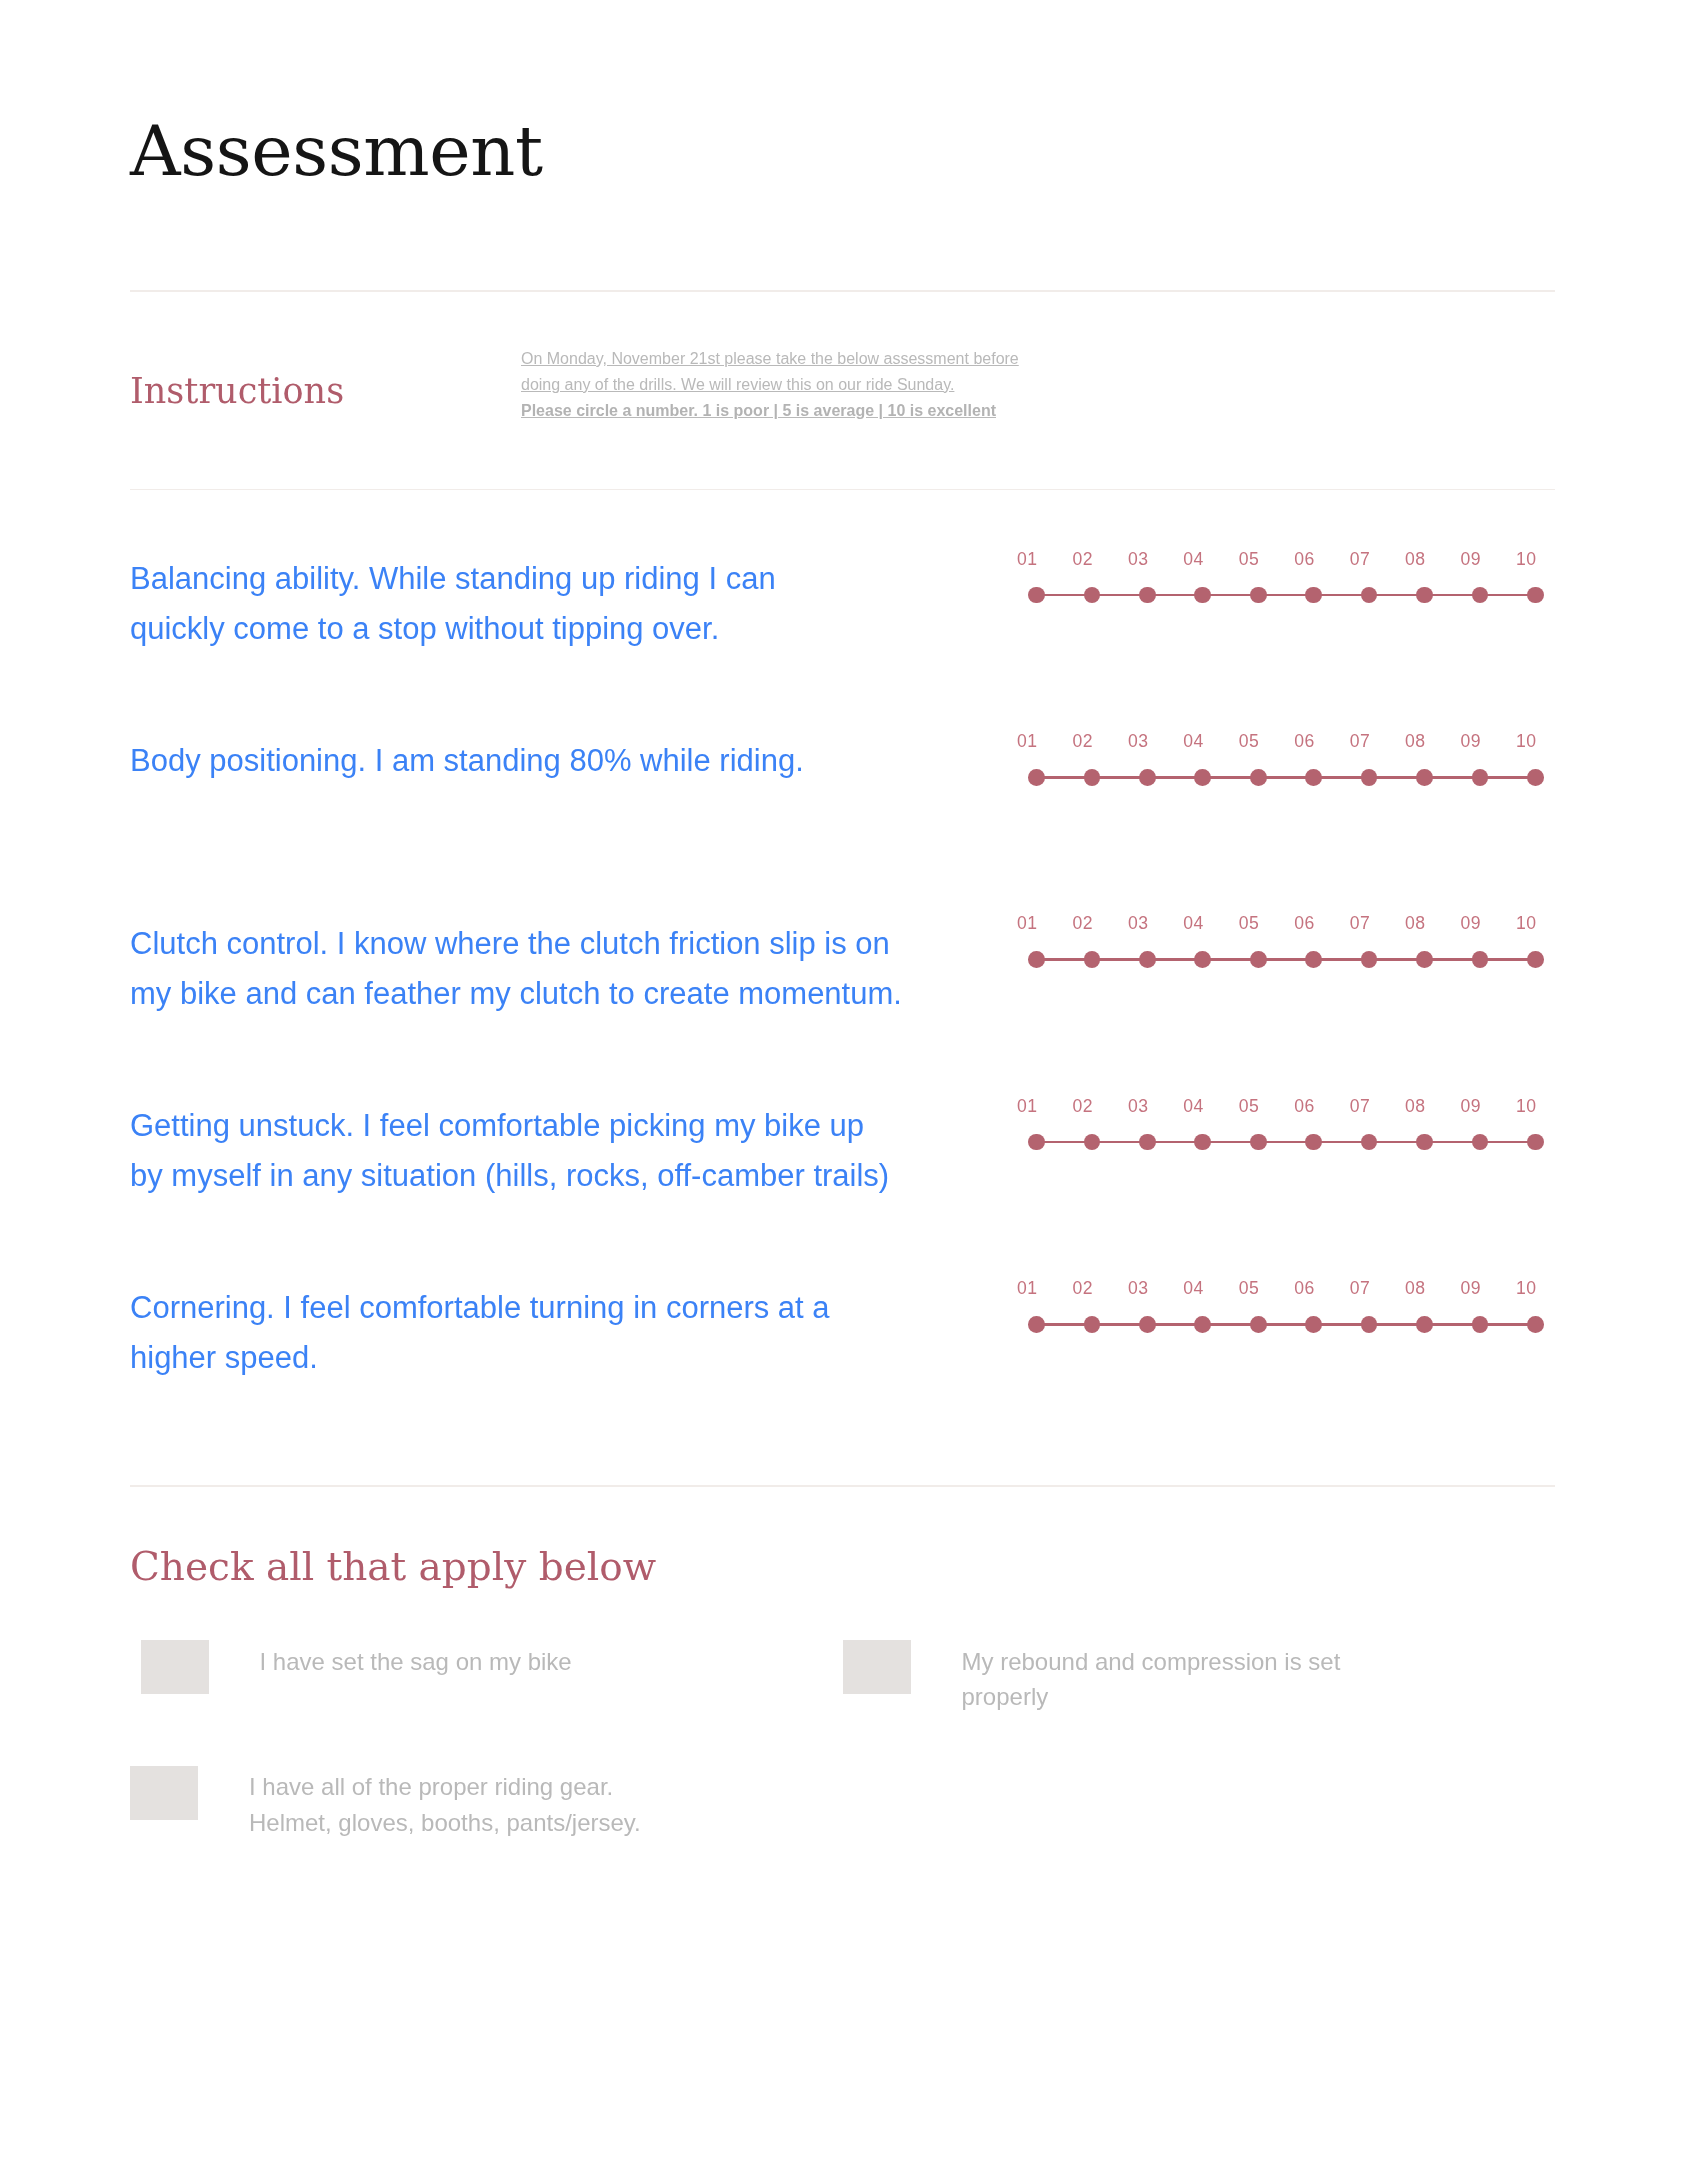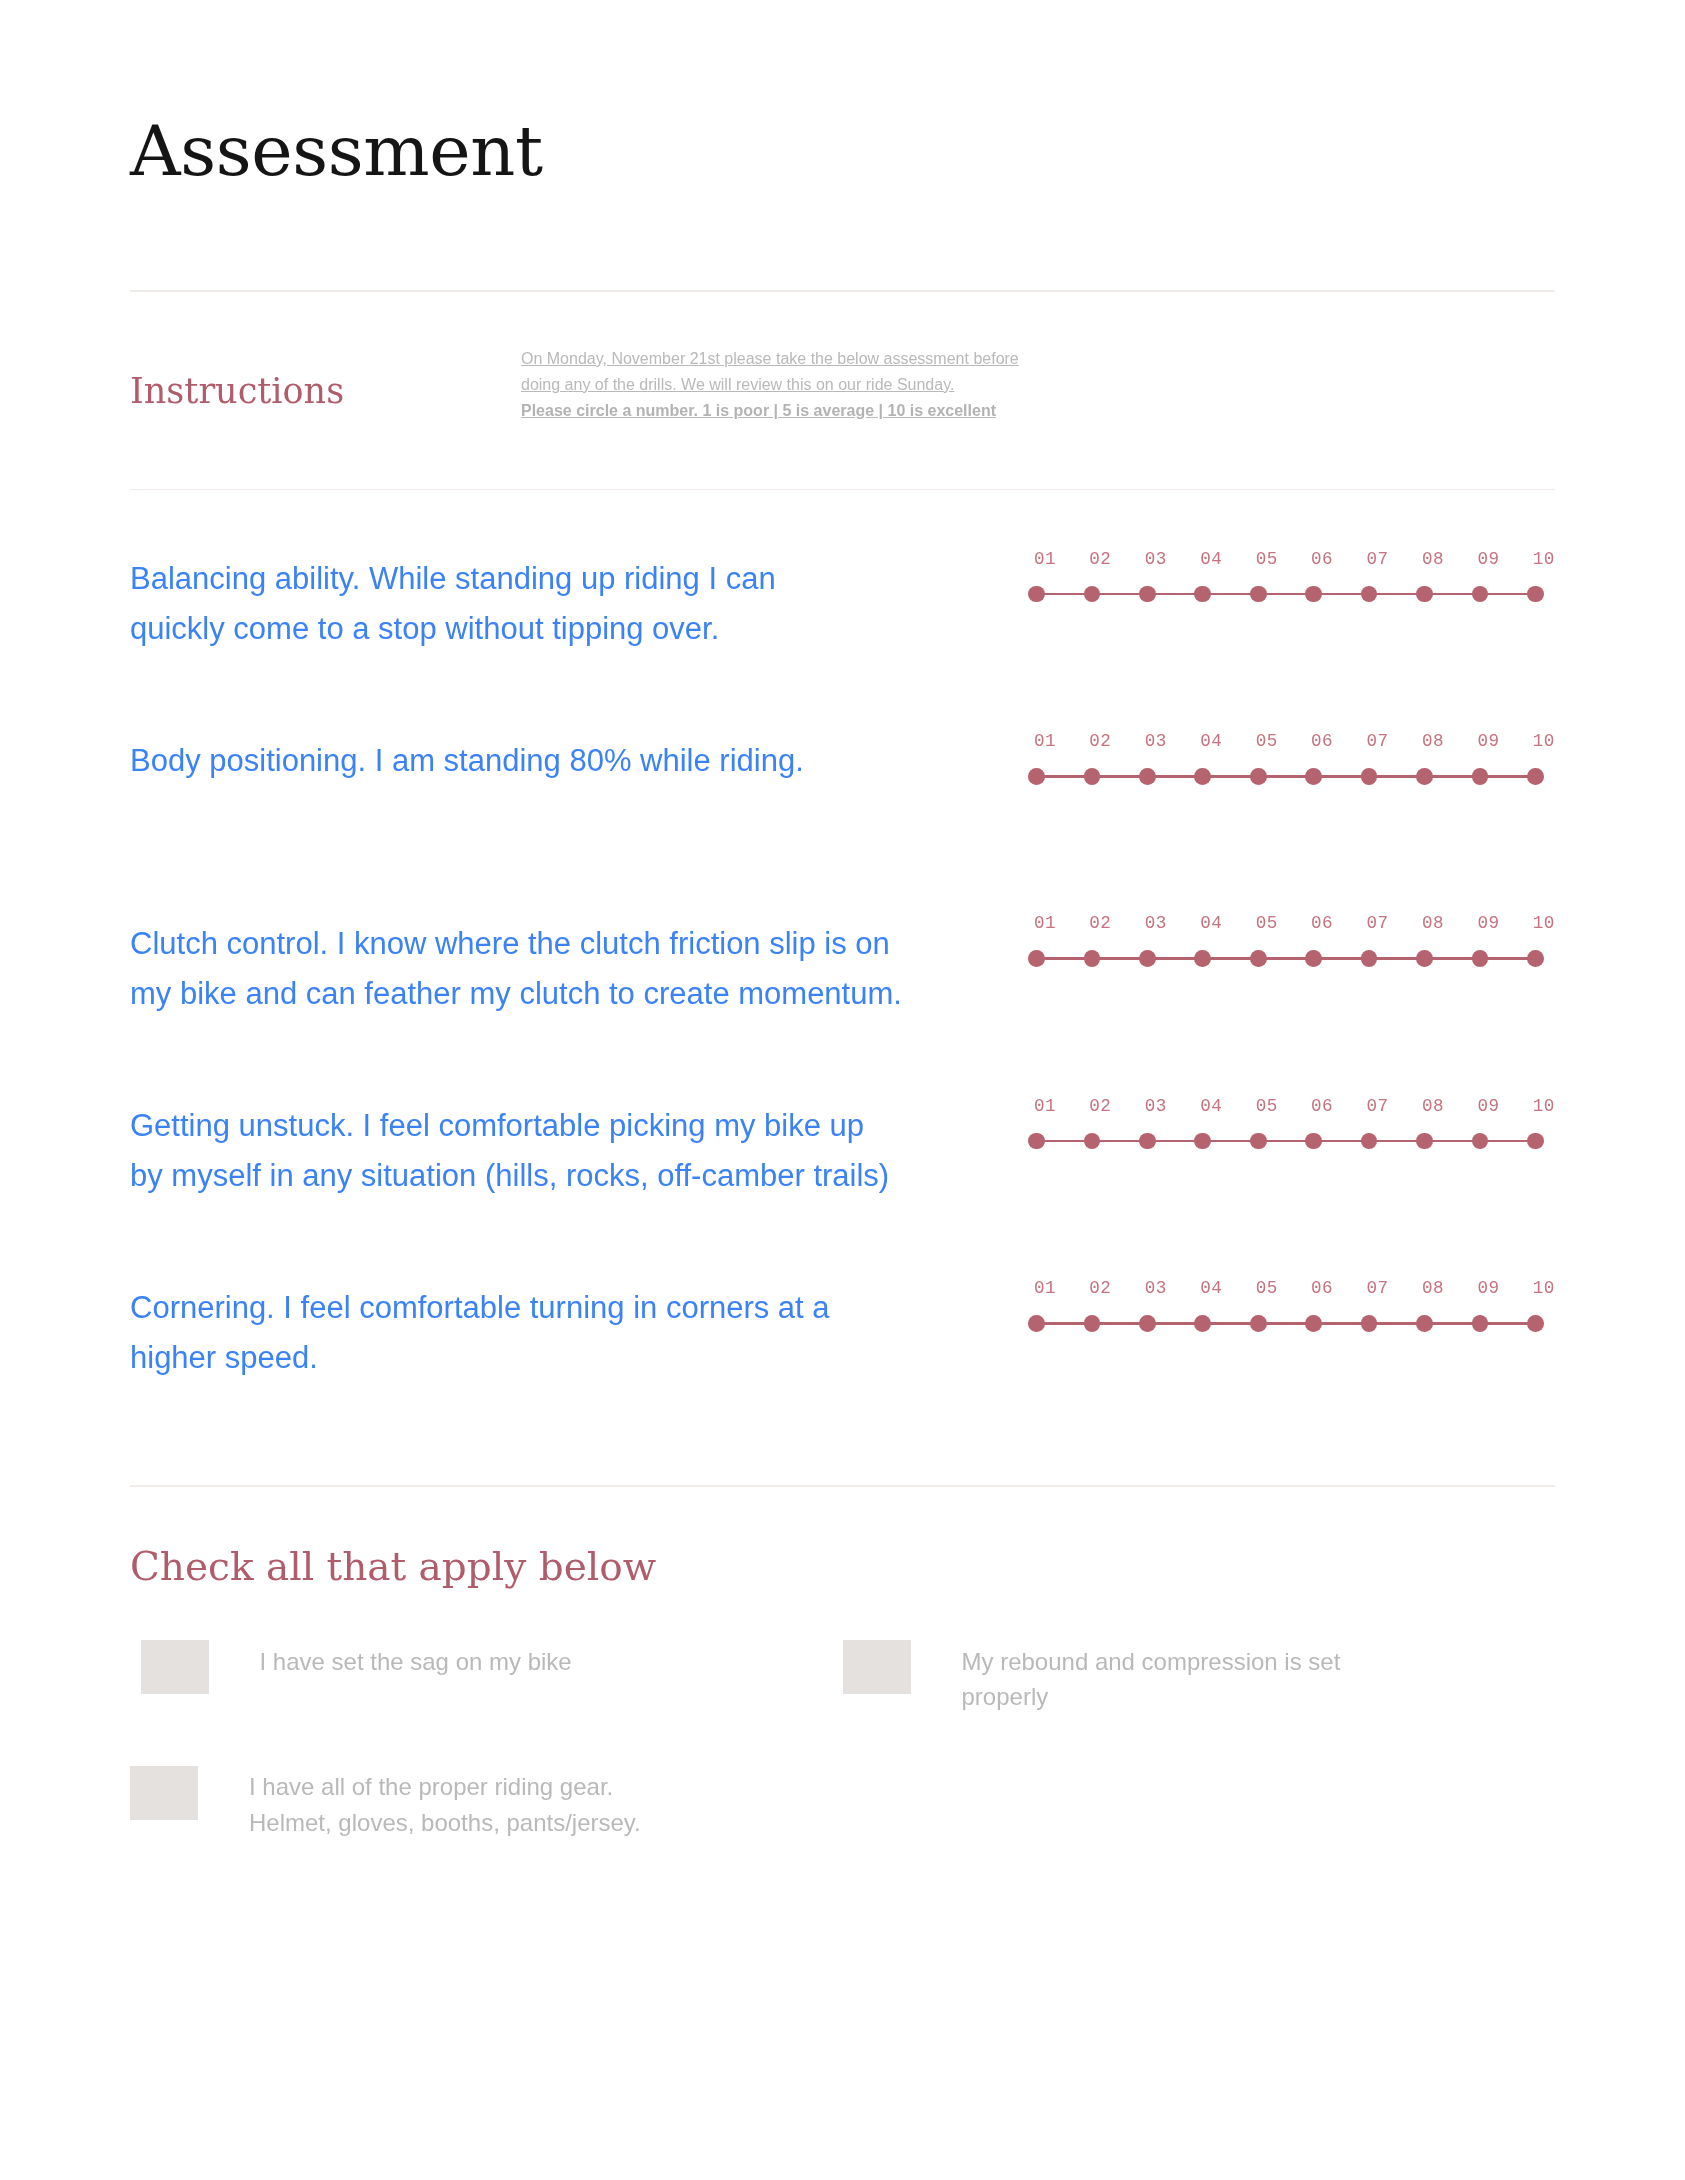--- a/index.html
+++ b/index.html
@@ -102,25 +102,24 @@
     padding-top: 7px;
   }
   .scale-labels {
     display: flex;
     justify-content: space-between;
     align-items: flex-end;
   }
   .scale-label {
     flex: 0 0 auto;
     width: 39px;
-    text-align: right;
+    text-align: left;
     color: #c5737f;
     font-size: 17.6px;
     letter-spacing: 0.5px;
-    font-family: Liberation Mono, monospace;
   }
   .scale-track {
     position: relative;
     margin-top: 16.7px;
     height: 17.6px;
     display: flex;
     justify-content: space-between;
     align-items: center;
   }
   .scale-track::before {

